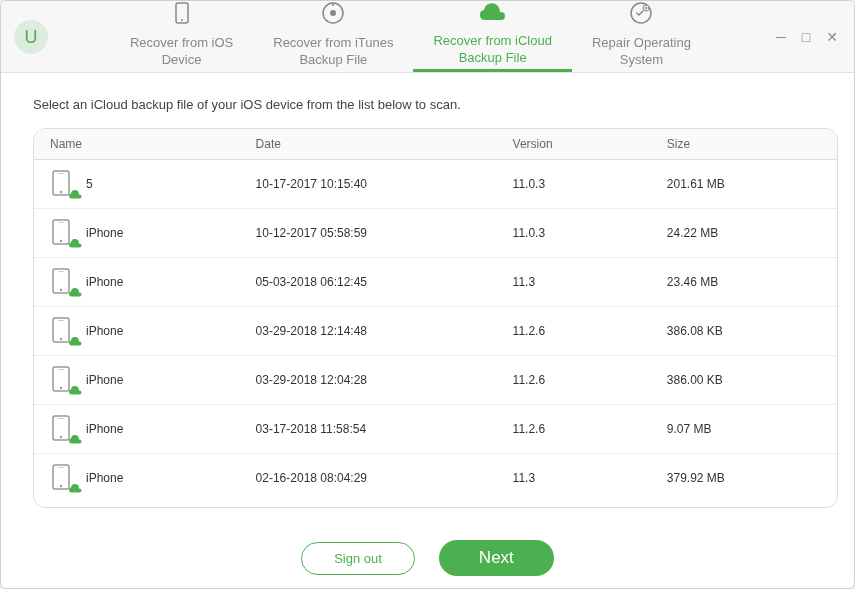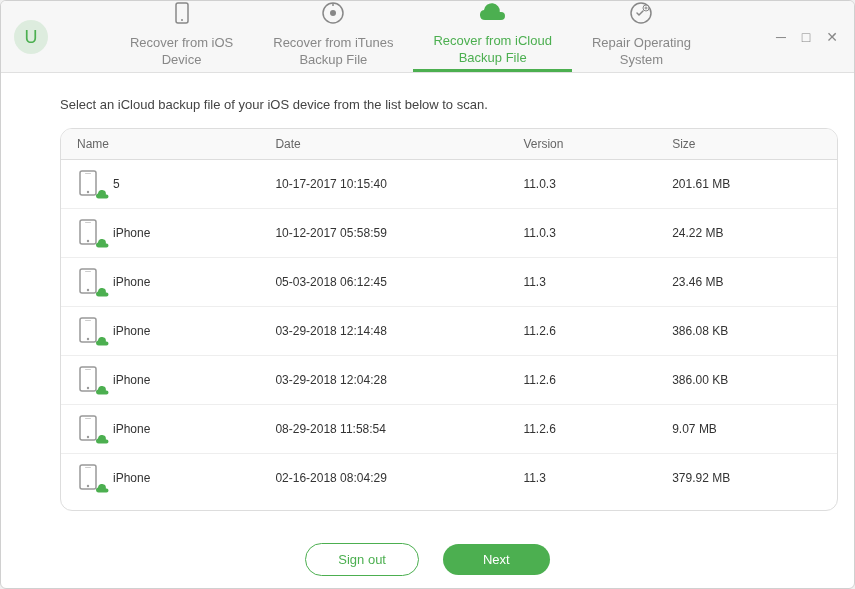--- a/index.html
+++ b/index.html
@@ -103,21 +103,20 @@
       cursor: pointer;
       padding: 2px 4px;
     }
     
     .main-content {
       flex: 1;
       padding: 24px 16px 16px 32px;
       display: flex;
       flex-direction: column;
       overflow: hidden;
-      margin-left: 27px;
     }
     .instruction-text {
       font-size: 13px;
       color: #444;
       margin-bottom: 16px;
     }
     
     .backup-table {
       flex: 1;
       border: 1px solid #ddd;
@@ -197,21 +196,21 @@
       color: #4CAF50;
       font-size: 13px;
       cursor: pointer;
     }
     .btn-next {
       padding: 8px 40px;
       border: none;
       border-radius: 20px;
       background: #4CAF50;
       color: #fff;
-      font-size: 13px;
+      font-size: 17px;
       cursor: pointer;
       font-weight: 500;
     }
   </style>
 </head>
 <body>
 
 <div class="window">
 
   <div class="titlebar">
@@ -385,21 +384,21 @@
             <rect x="3" y="1" width="16" height="24" rx="2" stroke="#999" stroke-width="1.5" fill="none"></rect>
             <circle cx="11" cy="22" r="1.2" fill="#999"></circle>
             <rect x="8" y="3" width="6" height="1" rx="0.5" fill="#ccc"></rect>
           </svg>
           <svg width="13" height="10" viewBox="0 0 13 10" style="position:absolute;bottom:-2px;right:-4px;">
             <path d="M10.5 8.5H2.5a2.5 2.5 0 01-.5-4.95A3.5 3.5 0 019.85 4.5H10.5a2 2 0 010 4z" fill="#4CAF50"></path>
           </svg>
         </div>
         <span class="cell-text">iPhone</span>
       </div>
-      <span class="date-cell">08-29-2018 11:58:54</span>
+      <span class="date-cell">03-17-2018 11:58:54</span>
       <span class="version-cell">11.2.6</span>
       <span class="size-cell">9.07 MB</span>
     </div>
           <div class="table-row">
       <div class="name-cell">
         <div class="device-icon-wrap">
           <svg width="22" height="26" viewBox="0 0 22 26" fill="none">
             <rect x="3" y="1" width="16" height="24" rx="2" stroke="#999" stroke-width="1.5" fill="none"></rect>
             <circle cx="11" cy="22" r="1.2" fill="#999"></circle>
             <rect x="8" y="3" width="6" height="1" rx="0.5" fill="#ccc"></rect>

